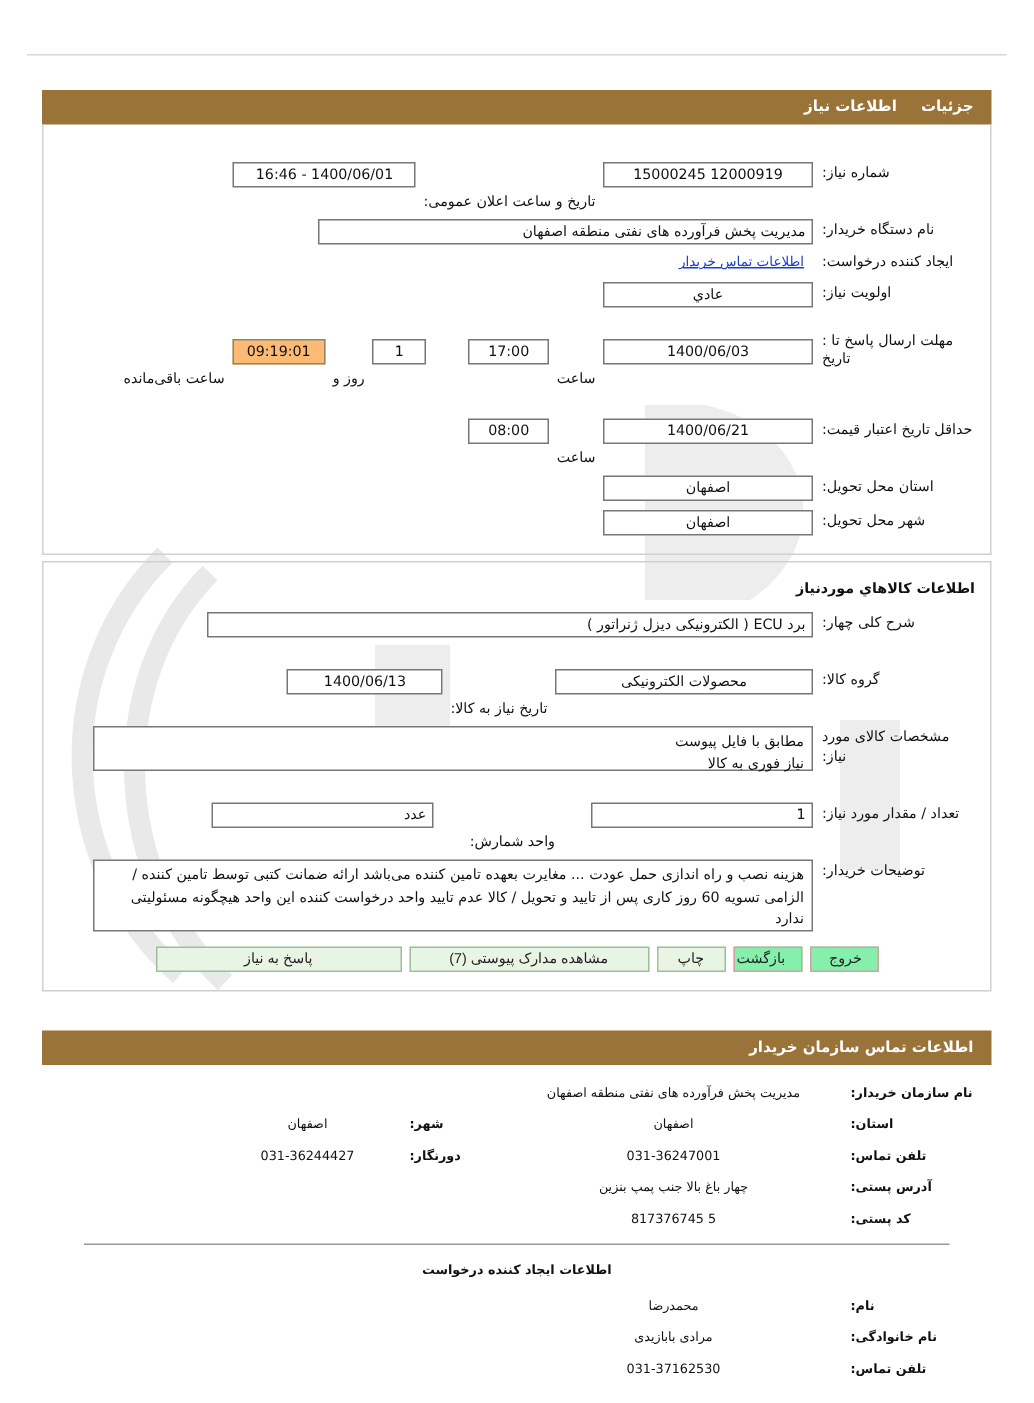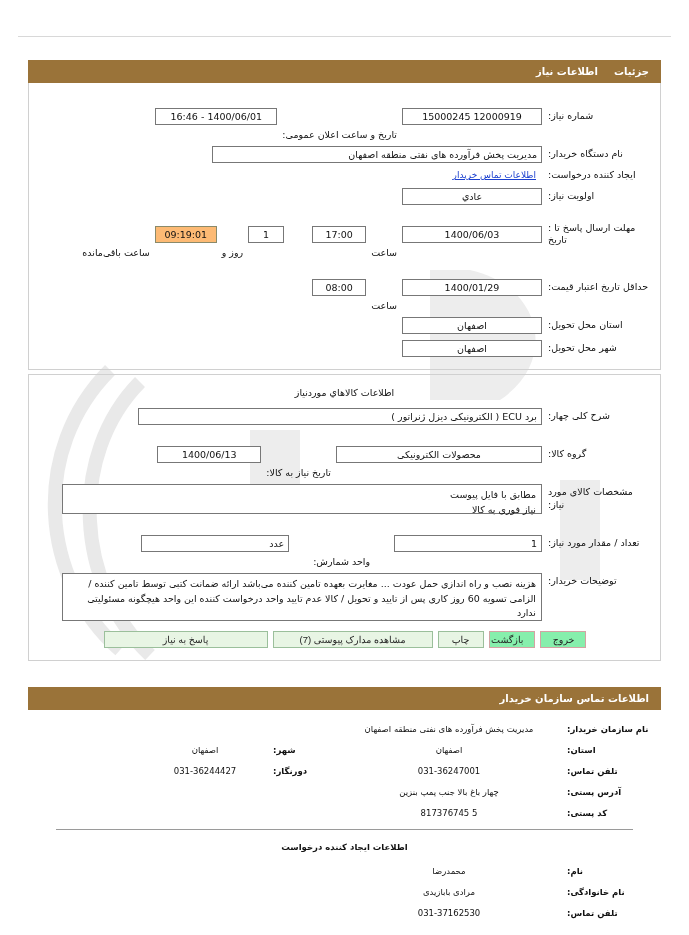--- a/index.html
+++ b/index.html
@@ -148,21 +148,21 @@
   .w-wide     { width: 330px; }
   .w-prio     { width: 140px; }
   .w-date     { width: 140px; }
   .w-time     { width: 54px; }
   .w-city     { width: 140px; }
   .w-days     { width: 36px; }
   .w-cd       { width: 62px; }
 
   
   .w-desc  { width: 404px; }
-  .w-group { width: 206px; }
+  .w-group { width: 172px; }
   .w-gdate { width: 104px; }
   .w-qty   { width: 148px; }
   .w-unit  { width: 148px; }
 
   .ta {
     border: 1px solid #777;
     background: #ffffff;
     font-size: 9.5px;
     color: #111;
     padding: 3px 5px;
@@ -328,40 +328,40 @@
         <span class="fld w-days center">1</span>
         <span class="mid-lbl">روز و</span>
         <span class="countdown-box w-cd">09:19:01</span>
         <span class="mid-lbl">ساعت باقی‌مانده</span>
       </div>
 
       <div class="row">
         <span class="lbl two-line">
           <span>حداقل تاریخ اعتبار قیمت:</span>
         </span>
-        <span class="fld w-date center">1400/01/29</span>
+        <span class="fld w-date center">1400/06/21</span>
         <span class="mid-lbl">ساعت</span>
         <span class="fld w-time center">08:00</span>
       </div>
 
       <div class="row">
         <span class="lbl">استان محل تحویل:</span>
         <span class="fld w-city center">اصفهان</span>
       </div>
 
       <div class="row" style="margin-bottom:0;">
         <span class="lbl">شهر محل تحویل:</span>
         <span class="fld w-city center">اصفهان</span>
       </div>
 
     </div>
 
     <div class="panel plain" style="border-top:1px solid #d0d0d0; margin-top:4px; padding-top:12px;">
 
-      <div style="font-size:9.5px;font-weight:normal;margin:0 0 10px 0;color:#111;text-align:center;">اطلاعات كالاهاي موردنياز</div>
+      <div style="font-size:9.5px;font-weight:bold;margin:0 0 10px 0;color:#111;text-align:right;">اطلاعات كالاهاي موردنياز</div>
 
       <div class="row">
         <span class="lbl">شرح کلی چهار:</span>
         <span class="fld w-desc">برد ECU  ( الکترونیکی دیزل ژنراتور )</span>
       </div>
 
       <div class="row">
         <span class="lbl">گروه کالا:</span>
         <span class="fld w-group center">محصولات الکترونیکی</span>
         <span class="mid-lbl">تاریخ نیاز به کالا:</span>

